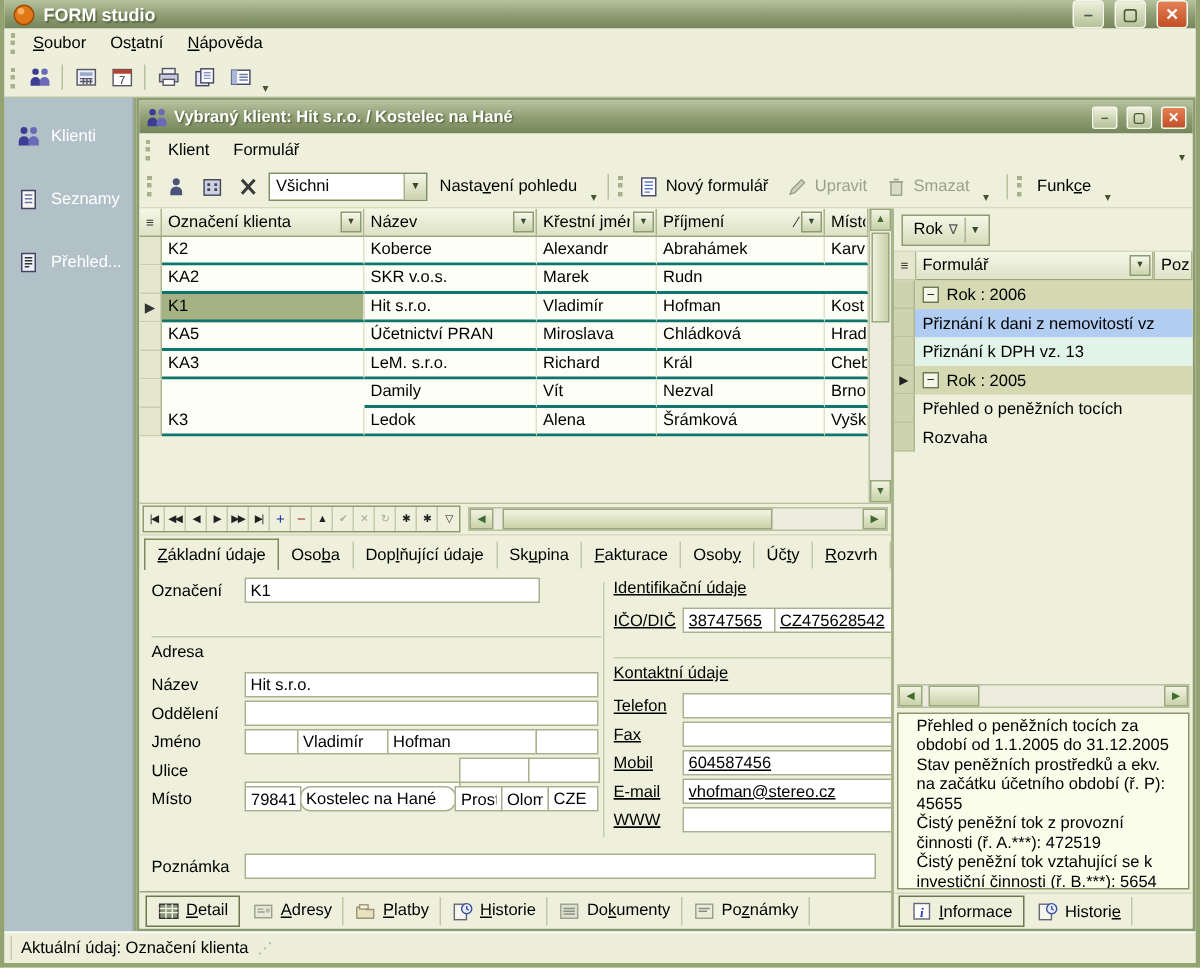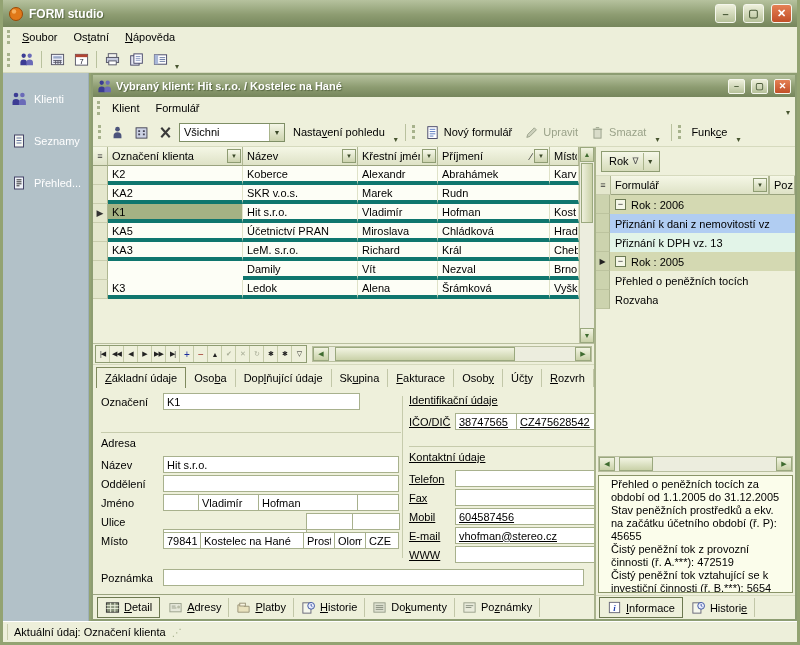--- a/index.html
+++ b/index.html
@@ -3,21 +3,21 @@
 <meta charset="utf-8">
 <style>
   *{box-sizing:border-box;margin:0;padding:0;}
   html,body{width:800px;height:645px;overflow:hidden;}
   body{font-family:"Liberation Sans",sans-serif;font-size:11px;color:#000;background:#93a372;}
   u{text-decoration:underline;}
   .icon svg{display:block;}
   .win{width:800px;height:645px;display:flex;flex-direction:column;background:#edefda;
        border:3px solid #93a372;border-top:none;}
   
-  .titlebar{height:27px;flex:none;background:linear-gradient(#b6c29e,#8d9c71 55%,#76865c);
+  .titlebar{height:19px;flex:none;background:linear-gradient(#b6c29e,#8d9c71 55%,#76865c);
             display:flex;align-items:center;padding:0 5px;gap:5px;}
   .apptitle{color:#fff;font-weight:bold;font-size:12px;flex:1;text-shadow:1px 1px 1px #55653f;
             white-space:nowrap;overflow:hidden;}
   .winbtn{width:21px;height:19px;border:1px solid #f4f6ec;border-radius:3px;flex:none;
           background:linear-gradient(#eef0dc,#b6c199);display:flex;align-items:center;justify-content:center;
           font-size:11px;font-weight:bold;color:#4c5c3a;margin-left:2px;}
   .winbtn.close{background:linear-gradient(#e58054,#c24f28);color:#fff;}
   .cbtn{width:17px;height:15px;border:1px solid #f4f6ec;border-radius:2px;flex:none;
         background:linear-gradient(#eef0dc,#b6c199);display:flex;align-items:center;justify-content:center;
         font-size:9px;font-weight:bold;color:#4c5c3a;margin-left:2px;}
@@ -64,21 +64,21 @@
   .gh{background:linear-gradient(#f5f7e6,#dee2c6);border-right:1px solid #aeb691;border-bottom:1px solid #9aa37f;
       display:flex;align-items:center;padding:0 1px 0 4px;overflow:hidden;white-space:nowrap;gap:2px;}
   .gh .cap{flex:1;overflow:hidden;}
   .gh .dd{width:14px;height:14px;flex:none;border:1px solid #8e9c72;background:linear-gradient(#f6f8ea,#ccd3ae);
           font-size:6px;color:#3a4828;display:flex;align-items:center;justify-content:center;}
   .sortmark{flex:none;color:#333;font-size:10px;}
   .gind{width:15px;flex:none;background:#e4e7cd;border-right:1px solid #aeb691;border-bottom:1px solid #c9cdae;
         display:flex;align-items:center;justify-content:center;font-size:9px;color:#333;}
   .ghead .gind{background:linear-gradient(#f5f7e6,#dee2c6);border-bottom:1px solid #9aa37f;}
   .grow{display:flex;height:19px;flex:none;background:#fdfef6;}
-  .gc{border-right:1px solid #dfe2c8;border-bottom:4px solid #0f766e;padding:2px 4px;overflow:hidden;white-space:nowrap;}
+  .gc{border-right:1px solid #dfe2c8;border-bottom:2px solid #0f766e;padding:2px 4px;overflow:hidden;white-space:nowrap;}
   .gc.sel{background:#a5b284;}
   .gfill{flex:1;background:#eef0db;}
   .vscroll{width:15px;flex:none;border-left:1px solid #b9bf9f;background:#ecedde;display:flex;flex-direction:column;}
   .sarrow{height:15px;flex:none;background:linear-gradient(#f2f4e2,#c9d1a8);border:1px solid #9aa87e;
           display:flex;align-items:center;justify-content:center;font-size:7px;color:#3f6b2f;}
   .vthumb{height:60px;margin:1px;background:linear-gradient(90deg,#eef0dc,#c9d1a8);border:1px solid #9aa87e;}
   .vfill{flex:1;}
   
   .navrow{height:21px;flex:none;display:flex;align-items:center;padding:1px 2px;gap:5px;border-bottom:1px solid #d6dabe;}
   .navbox{display:flex;border:1px solid #8e9c72;background:#eef0db;height:18px;flex:none;}
@@ -522,21 +522,21 @@
               </div>
               <div class="frow">
                 <span class="flabel">Ulice</span>
                 <input class="fi" style="width: 144px; margin-top: 32px;" value="Ulmanka 5">
                 <input class="fi" style="width: 47px;" value="">
                 <input class="fi" style="width: 48px;" value="">
               </div>
               <div class="frow">
                 <span class="flabel">Místo</span>
                 <input class="fi" style="width: 38px;" value="79841">
-                <input class="fi" style="width: 104px;" value="Kostelec na Hané">
+                <input class="fi" style="width: 104px; border-radius: 7px;" value="Kostelec na Hané">
                 <input class="fi" style="width: 32px;" value="Prost">
                 <input class="fi" style="width: 32px;" value="Olom">
                 <input class="fi" style="width: 34px;" value="CZE">
               </div>
             </div>
 
             <div class="fgroup fright">
               <div class="fhead">Identifikační údaje</div>
               <div class="frow">
                 <span class="flabel">IČO/DIČ</span>

